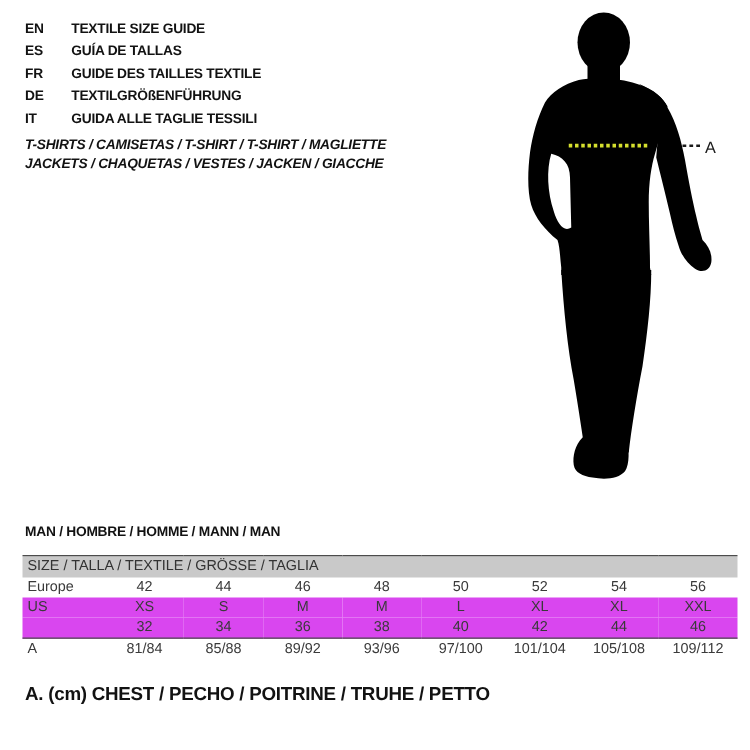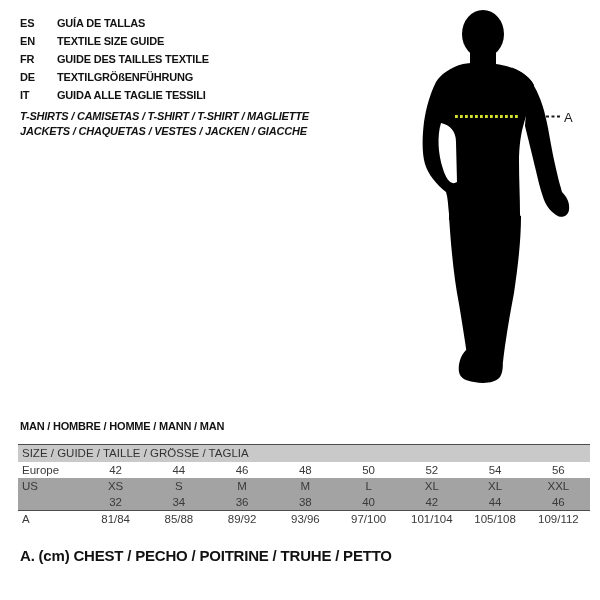--- a/index.html
+++ b/index.html
@@ -48,39 +48,39 @@
     font-size: 11.5px; color: #3a3a3a;
   }
   table.size-table td, table.size-table th { font-weight: 400; padding: 0; }
   tr.tbl-header { background: #c9c9c9; border-top: 1px solid #4c4c4c; }
   tr.tbl-header th {
     text-align: left; padding-left: 4px; height: 17px; line-height: 17px;
     font-size: 11.5px; color: #333333; letter-spacing: 0; white-space: nowrap;
   }
   tr.data-row td { height: 16px; line-height: 16px; text-align: center; }
   tr.data-row td.row-label { text-align: left; padding-left: 4px; }
-  tr.row-shaded { background: #a3a3a3; }
+  tr.row-shaded { background: #d946ef; }
   tr.row-bordered td { border-top: 1px solid #4c4c4c; }
   
   .footnote {
     position: absolute; left: 20px; top: 547px;
     font-size: 15px; font-weight: 700; letter-spacing: -0.2px; color: #121212; white-space: nowrap;
   }
 </style>
 </head>
 <body>
 
 <div class="lang-block">
   <div class="lang-row">
+    <span class="lang-code">EN</span>
+    <span class="lang-text">TEXTILE SIZE GUIDE</span>
+  </div>
+  <div class="lang-row">
     <span class="lang-code">ES</span>
     <span class="lang-text">GUÍA DE TALLAS</span>
-  </div>
-  <div class="lang-row">
-    <span class="lang-code">EN</span>
-    <span class="lang-text">TEXTILE SIZE GUIDE</span>
   </div>
   <div class="lang-row">
     <span class="lang-code">FR</span>
     <span class="lang-text">GUIDE DES TAILLES TEXTILE</span>
   </div>
   <div class="lang-row">
     <span class="lang-code">DE</span>
     <span class="lang-text">TEXTILGRÖßENFÜHRUNG</span>
   </div>
   <div class="lang-row">
@@ -157,21 +157,21 @@
         <col>
         <col>
         <col>
         <col>
         <col>
         <col>
         <col>
     </colgroup>
     <tbody>
       <tr class="tbl-header">
-        <th colspan="9">SIZE / GUIDE / TAILLE / GRÖSSE / TAGLIA</th>
+        <th colspan="9">SIZE / TALLA / TEXTILE / GRÖSSE / TAGLIA</th>
       </tr>
       <tr class="data-row">
         <td class="row-label">Europe</td>
         <td>42</td>
         <td>44</td>
         <td>46</td>
         <td>48</td>
         <td>50</td>
         <td>52</td>
         <td>54</td>

